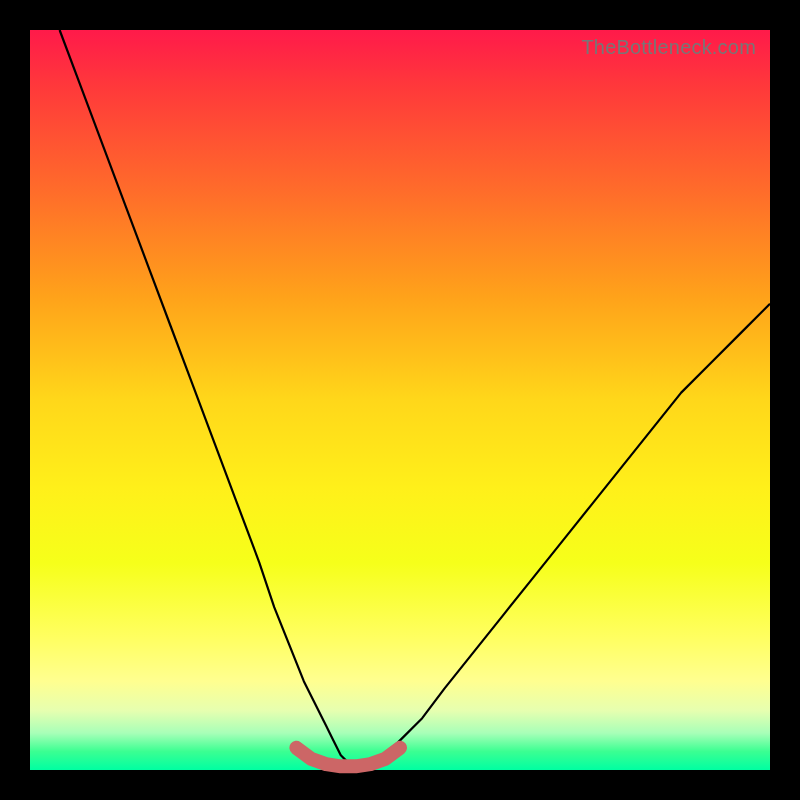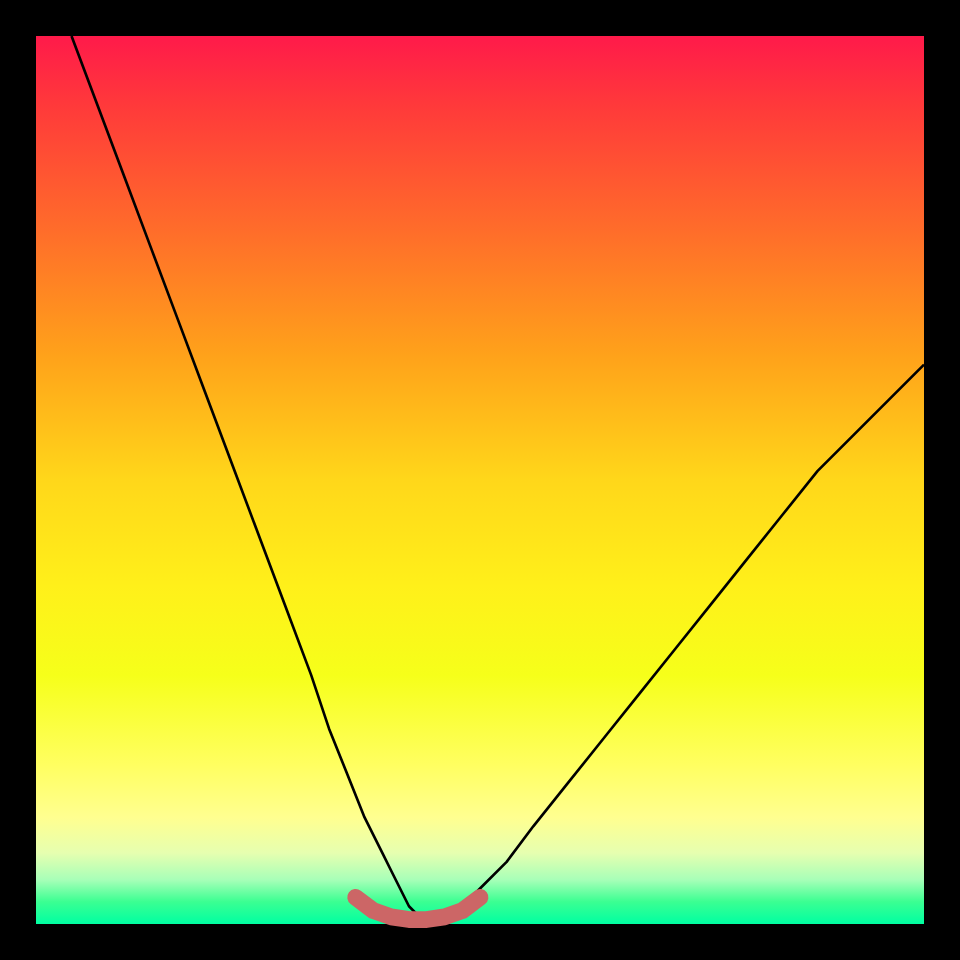--- a/index.html
+++ b/index.html
@@ -57,20 +57,21 @@
     overflow: visible;
   }
 </style>
 </head>
 <body>
 
 <div class="frame">
 
   <div class="plot-area">
 
+    <div class="watermark">TheBottleneck.com</div>
 
     <svg class="curve" viewBox="0 0 740 740" preserveAspectRatio="none">
       <path id="main-curve-path" fill="none" stroke="#000000" stroke-width="2.2" stroke-linejoin="round" d="M29.60 0.00 L51.80 59.20 L74.00 118.40 L96.20 177.60 L118.40 236.80 L140.60 296.00 L162.80 355.20 L185.00 414.40 L207.20 473.60 L229.40 532.80 L244.20 577.20 L259.00 614.20 L273.80 651.20 L288.60 680.80 L296.00 695.60 L303.40 710.40 L310.80 725.20 L318.20 732.60 L325.60 736.30 L333.00 736.30 L340.40 732.60 L355.20 725.20 L370.00 710.40 L392.20 688.20 L414.40 658.60 L444.00 621.60 L473.60 584.60 L503.20 547.60 L532.80 510.60 L562.40 473.60 L592.00 436.60 L621.60 399.60 L651.20 362.60 L680.80 333.00 L710.40 303.40 L740.00 273.80"></path>
       <path id="bottom-marker-path" fill="none" stroke="#cc6666" stroke-width="14" stroke-linecap="round" stroke-linejoin="round" d="M266.40 717.80 L281.20 728.90 L296.00 734.08 L310.80 736.30 L325.60 736.30 L340.40 734.08 L355.20 728.90 L370.00 717.80"></path>
     </svg>
 
   </div>
 </div>
 
 </body></html>

